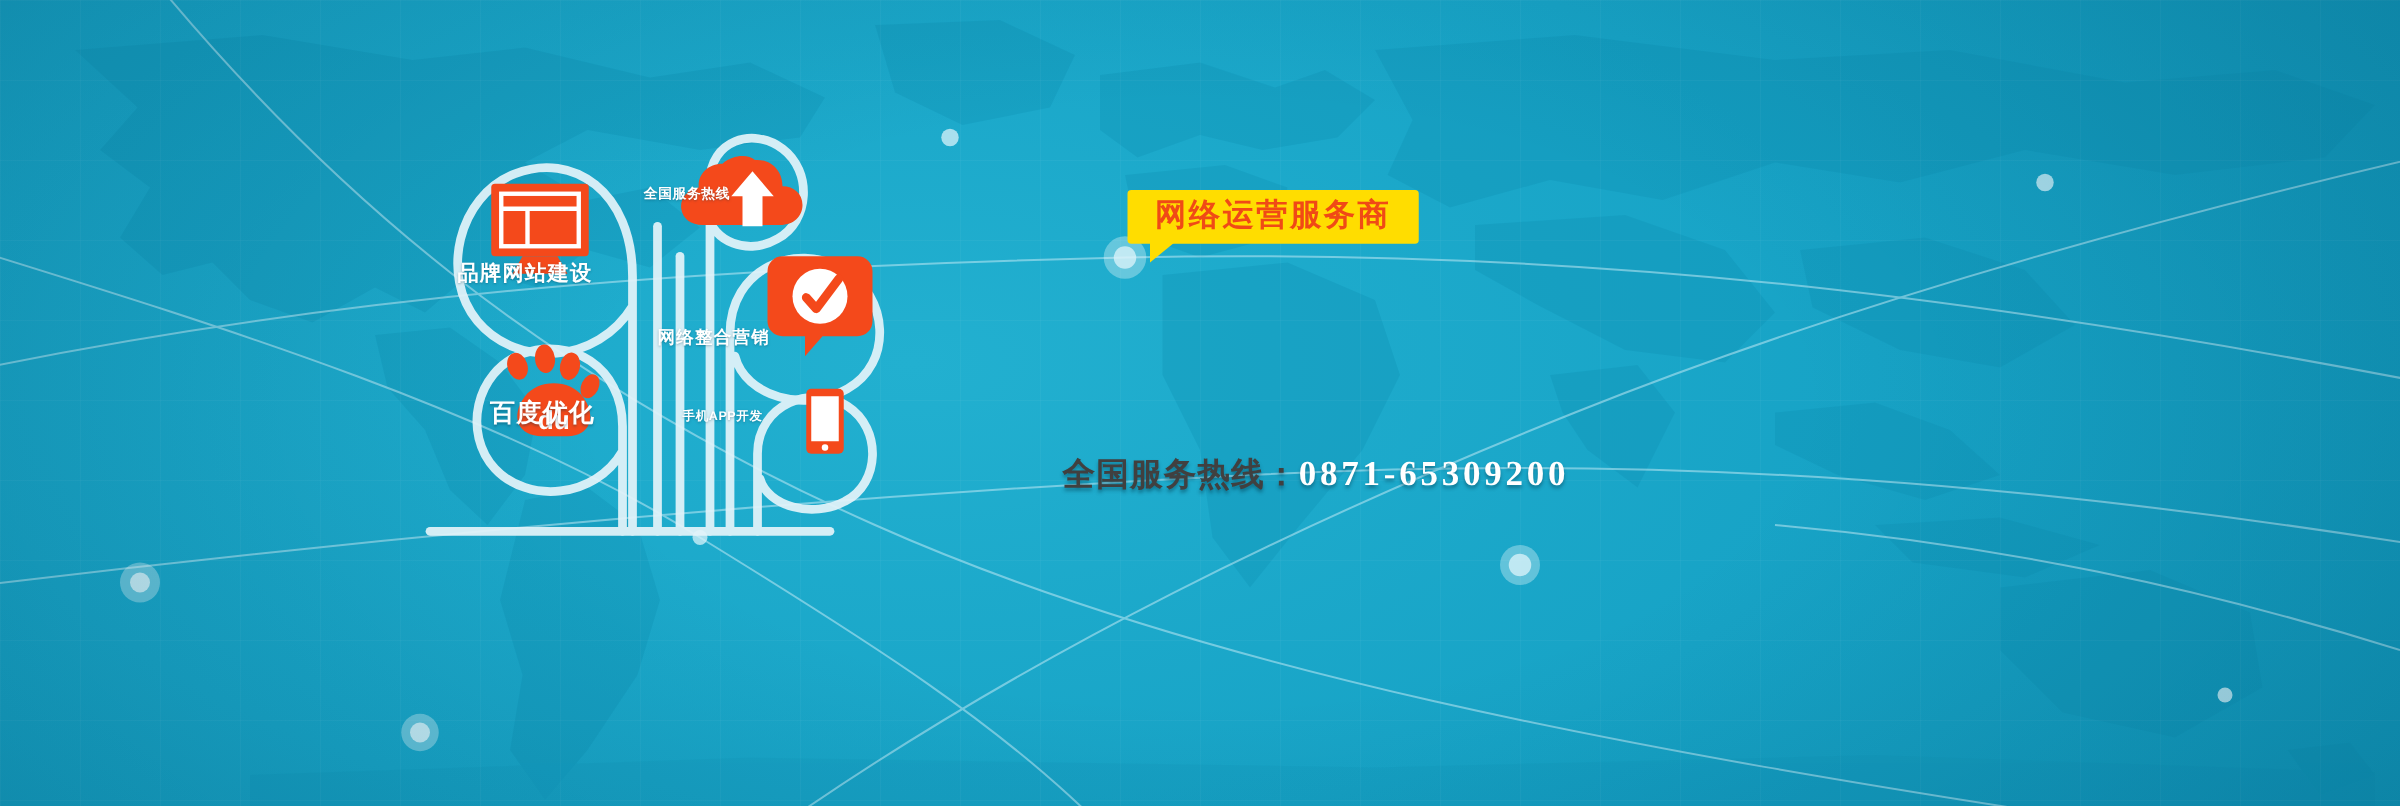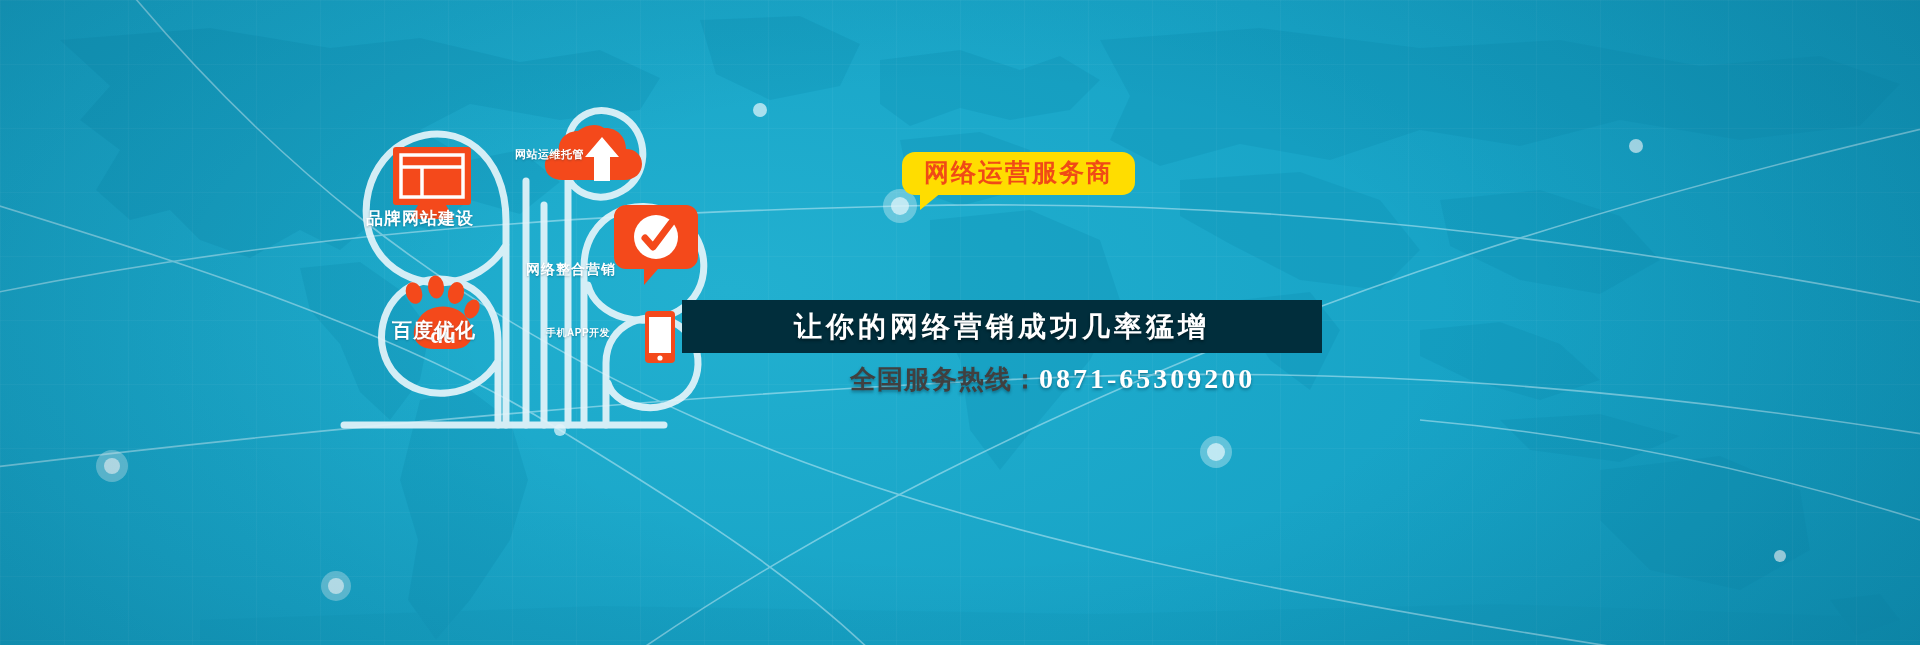--- a/index.html
+++ b/index.html
@@ -37,21 +37,21 @@
   }
   .lbl-brand{left:36px;top:112px;font-size:17px;}
   .lbl-baidu{left:62px;top:222px;font-size:20px;}
   .lbl-cloud{left:185px;top:52px;font-size:11px;letter-spacing:.5px;}
   .lbl-integrated{left:196px;top:154px;font-size:14px;margin-top:12px;}
   .lbl-app{left:216px;top:231px;font-size:10px;letter-spacing:.5px;}
   
   .content{position:absolute;left:680px;top:0;width:1000px;height:645px;}
   .badge{
     position:absolute;left:222px;top:152px;
-    background:#ffdd00;border-radius:13px;padding:8px 22px 10px 22px;
+    background:#ffdd00;border-radius:3px;padding:8px 22px 10px 22px;
   }
   .badge span{
     color:#f04a16;font-size:25px;font-weight:bold;letter-spacing:2px;
     line-height:1;display:block;
   }
   .badge:after{
     content:"";position:absolute;left:18px;bottom:-15px;
     width:0;height:0;border-left:0 solid transparent;
     border-right:22px solid transparent;border-top:18px solid #ffdd00;
   }
@@ -215,32 +215,29 @@
 
       <g>
         <rect x="315" y="216" width="30" height="52" rx="4" fill="#f4491b"></rect>
         <rect x="319" y="222" width="22" height="36" fill="#ffffff"></rect>
         <circle cx="330" cy="263" r="2.6" fill="#ffffff"></circle>
       </g>
     </svg>
 
     <div class="node-label lbl-brand">品牌网站建设</div>
     <div class="node-label lbl-baidu">百度优化</div>
-    <div class="node-label lbl-cloud">网站运维托管</div>
+    <div class="node-label lbl-cloud">全国服务热线</div>
     <div class="node-label lbl-integrated">网络整合营销</div>
     <div class="node-label lbl-app">手机APP开发</div>
   </div>
 
   <div class="content">
 
     <div class="badge">
       <span>网络运营服务商</span>
     </div>
 
 
-    <div class="subbar">
-      <span>让你的网络营销成功几率猛增</span>
-    </div>
 
     <div class="hotline"><span class="lbl">全国服务热线：</span><span class="num">0871-65309200</span></div>
 
   </div>
 </div>
 
 </body></html>

